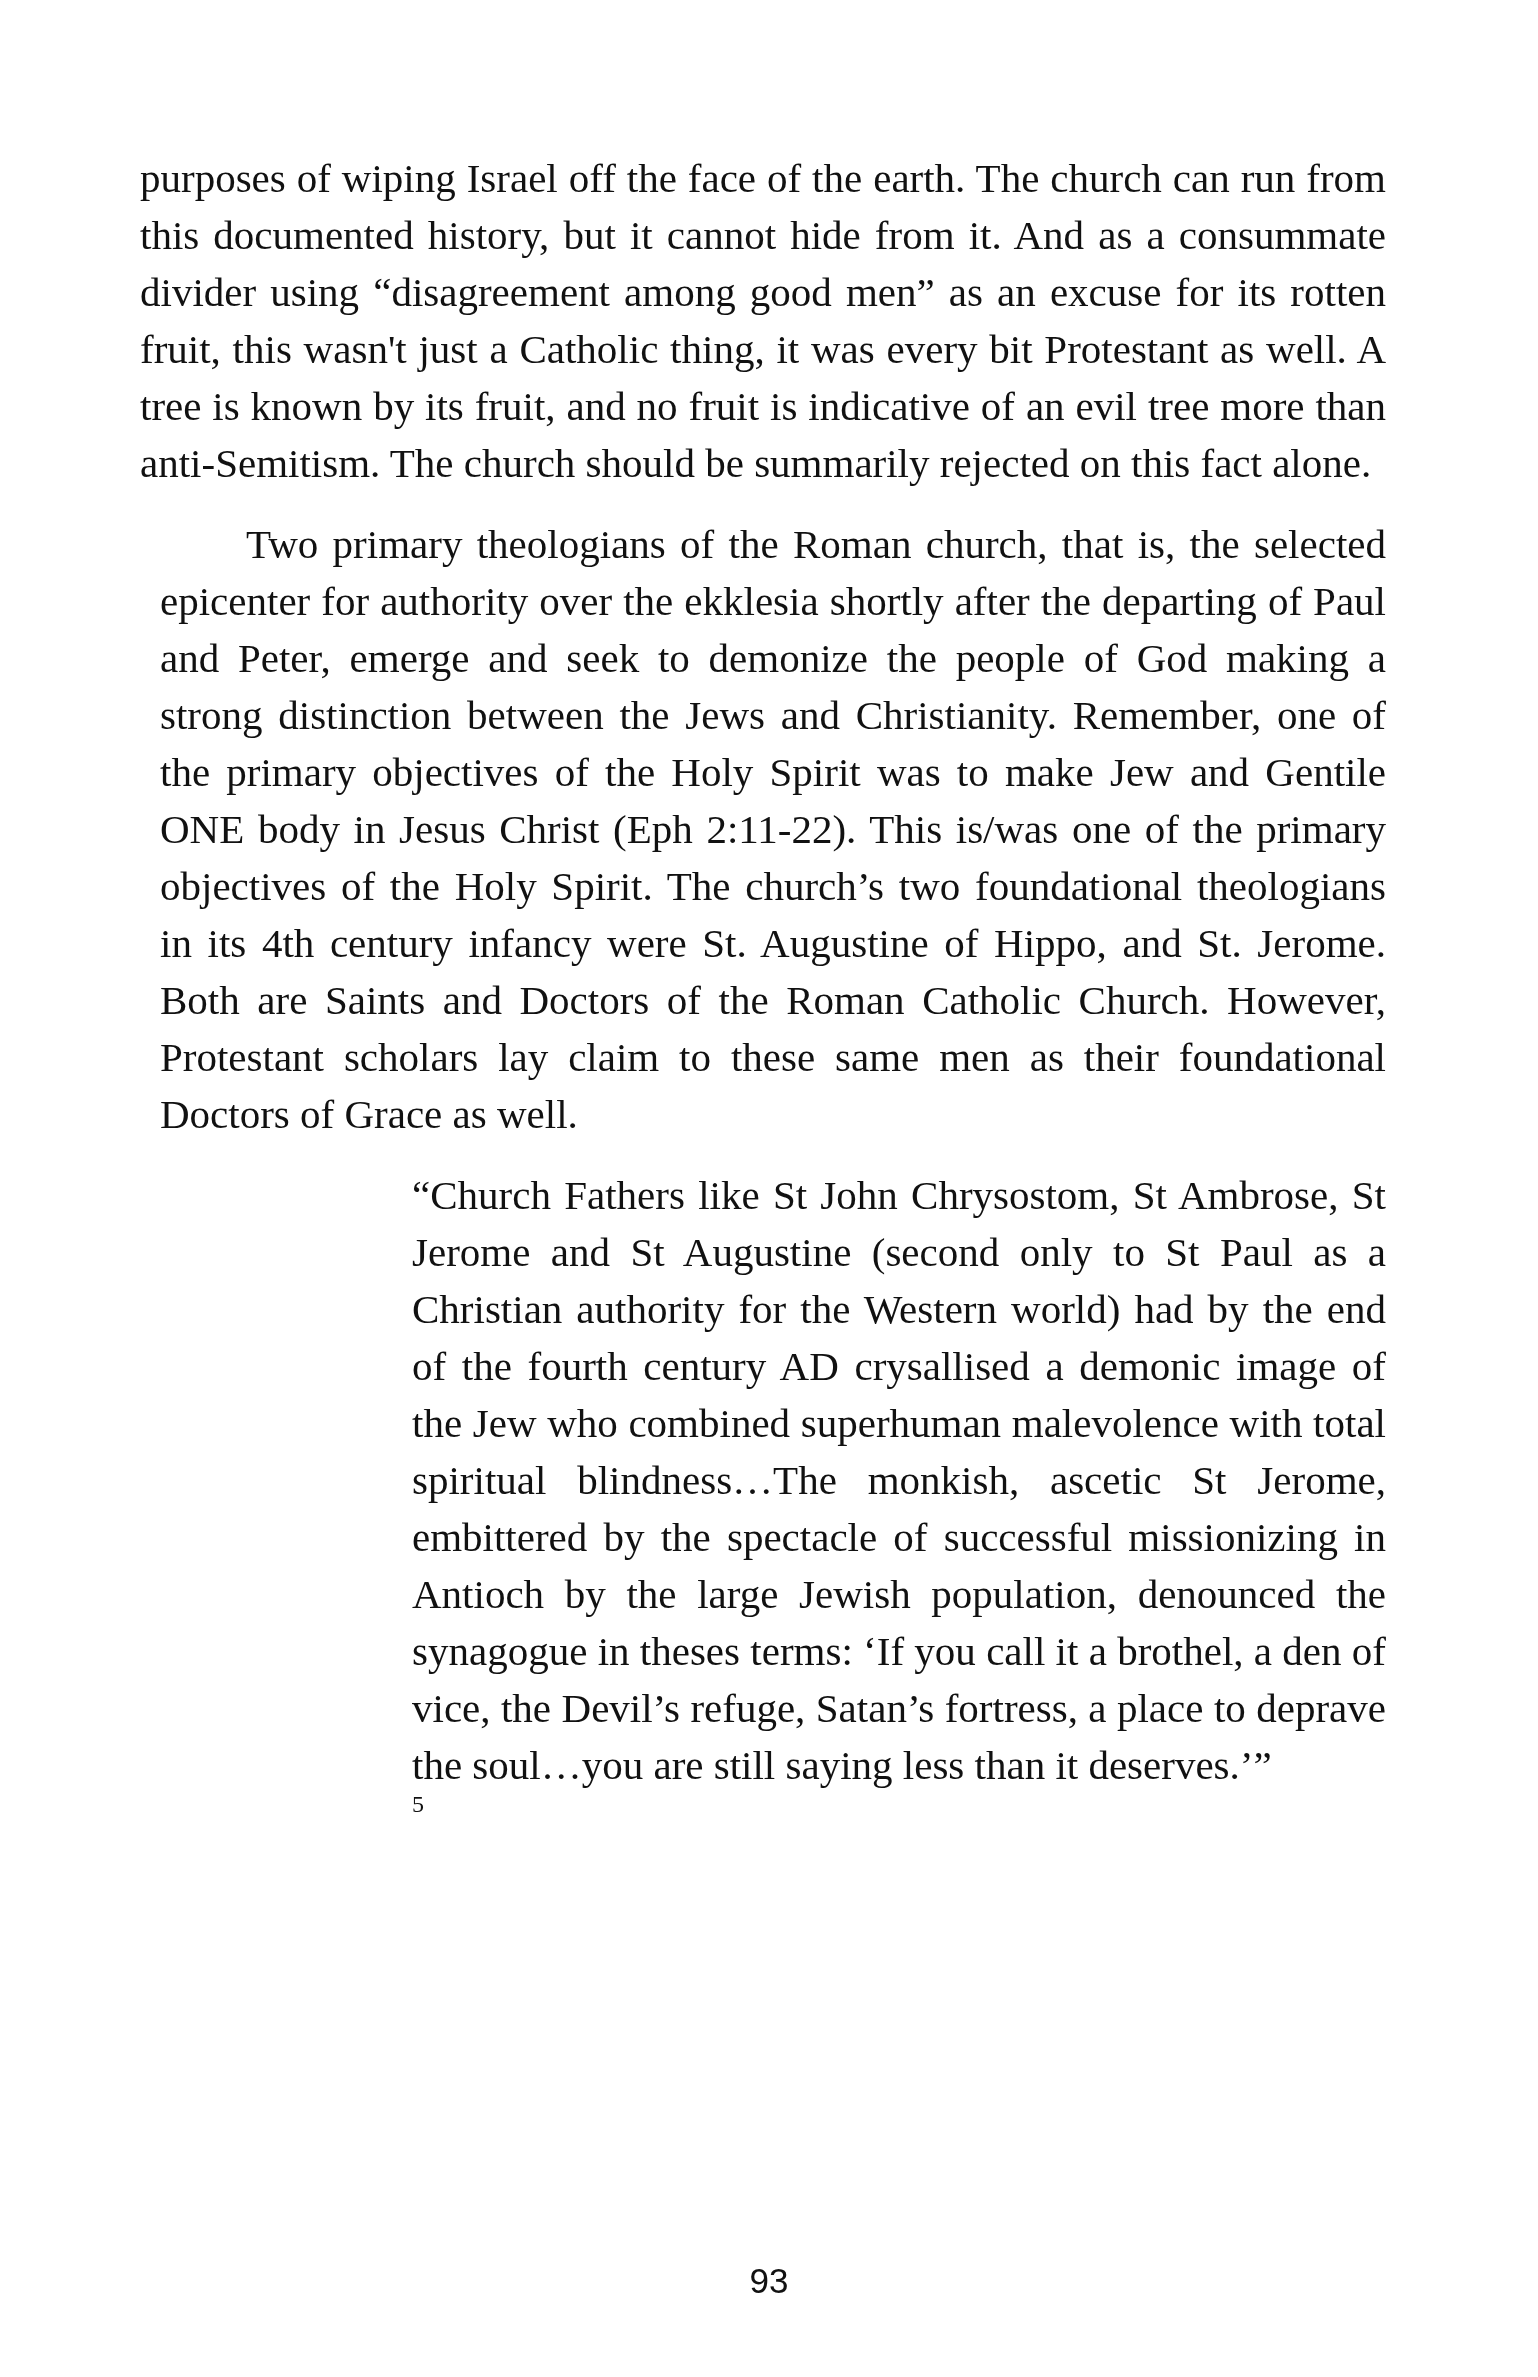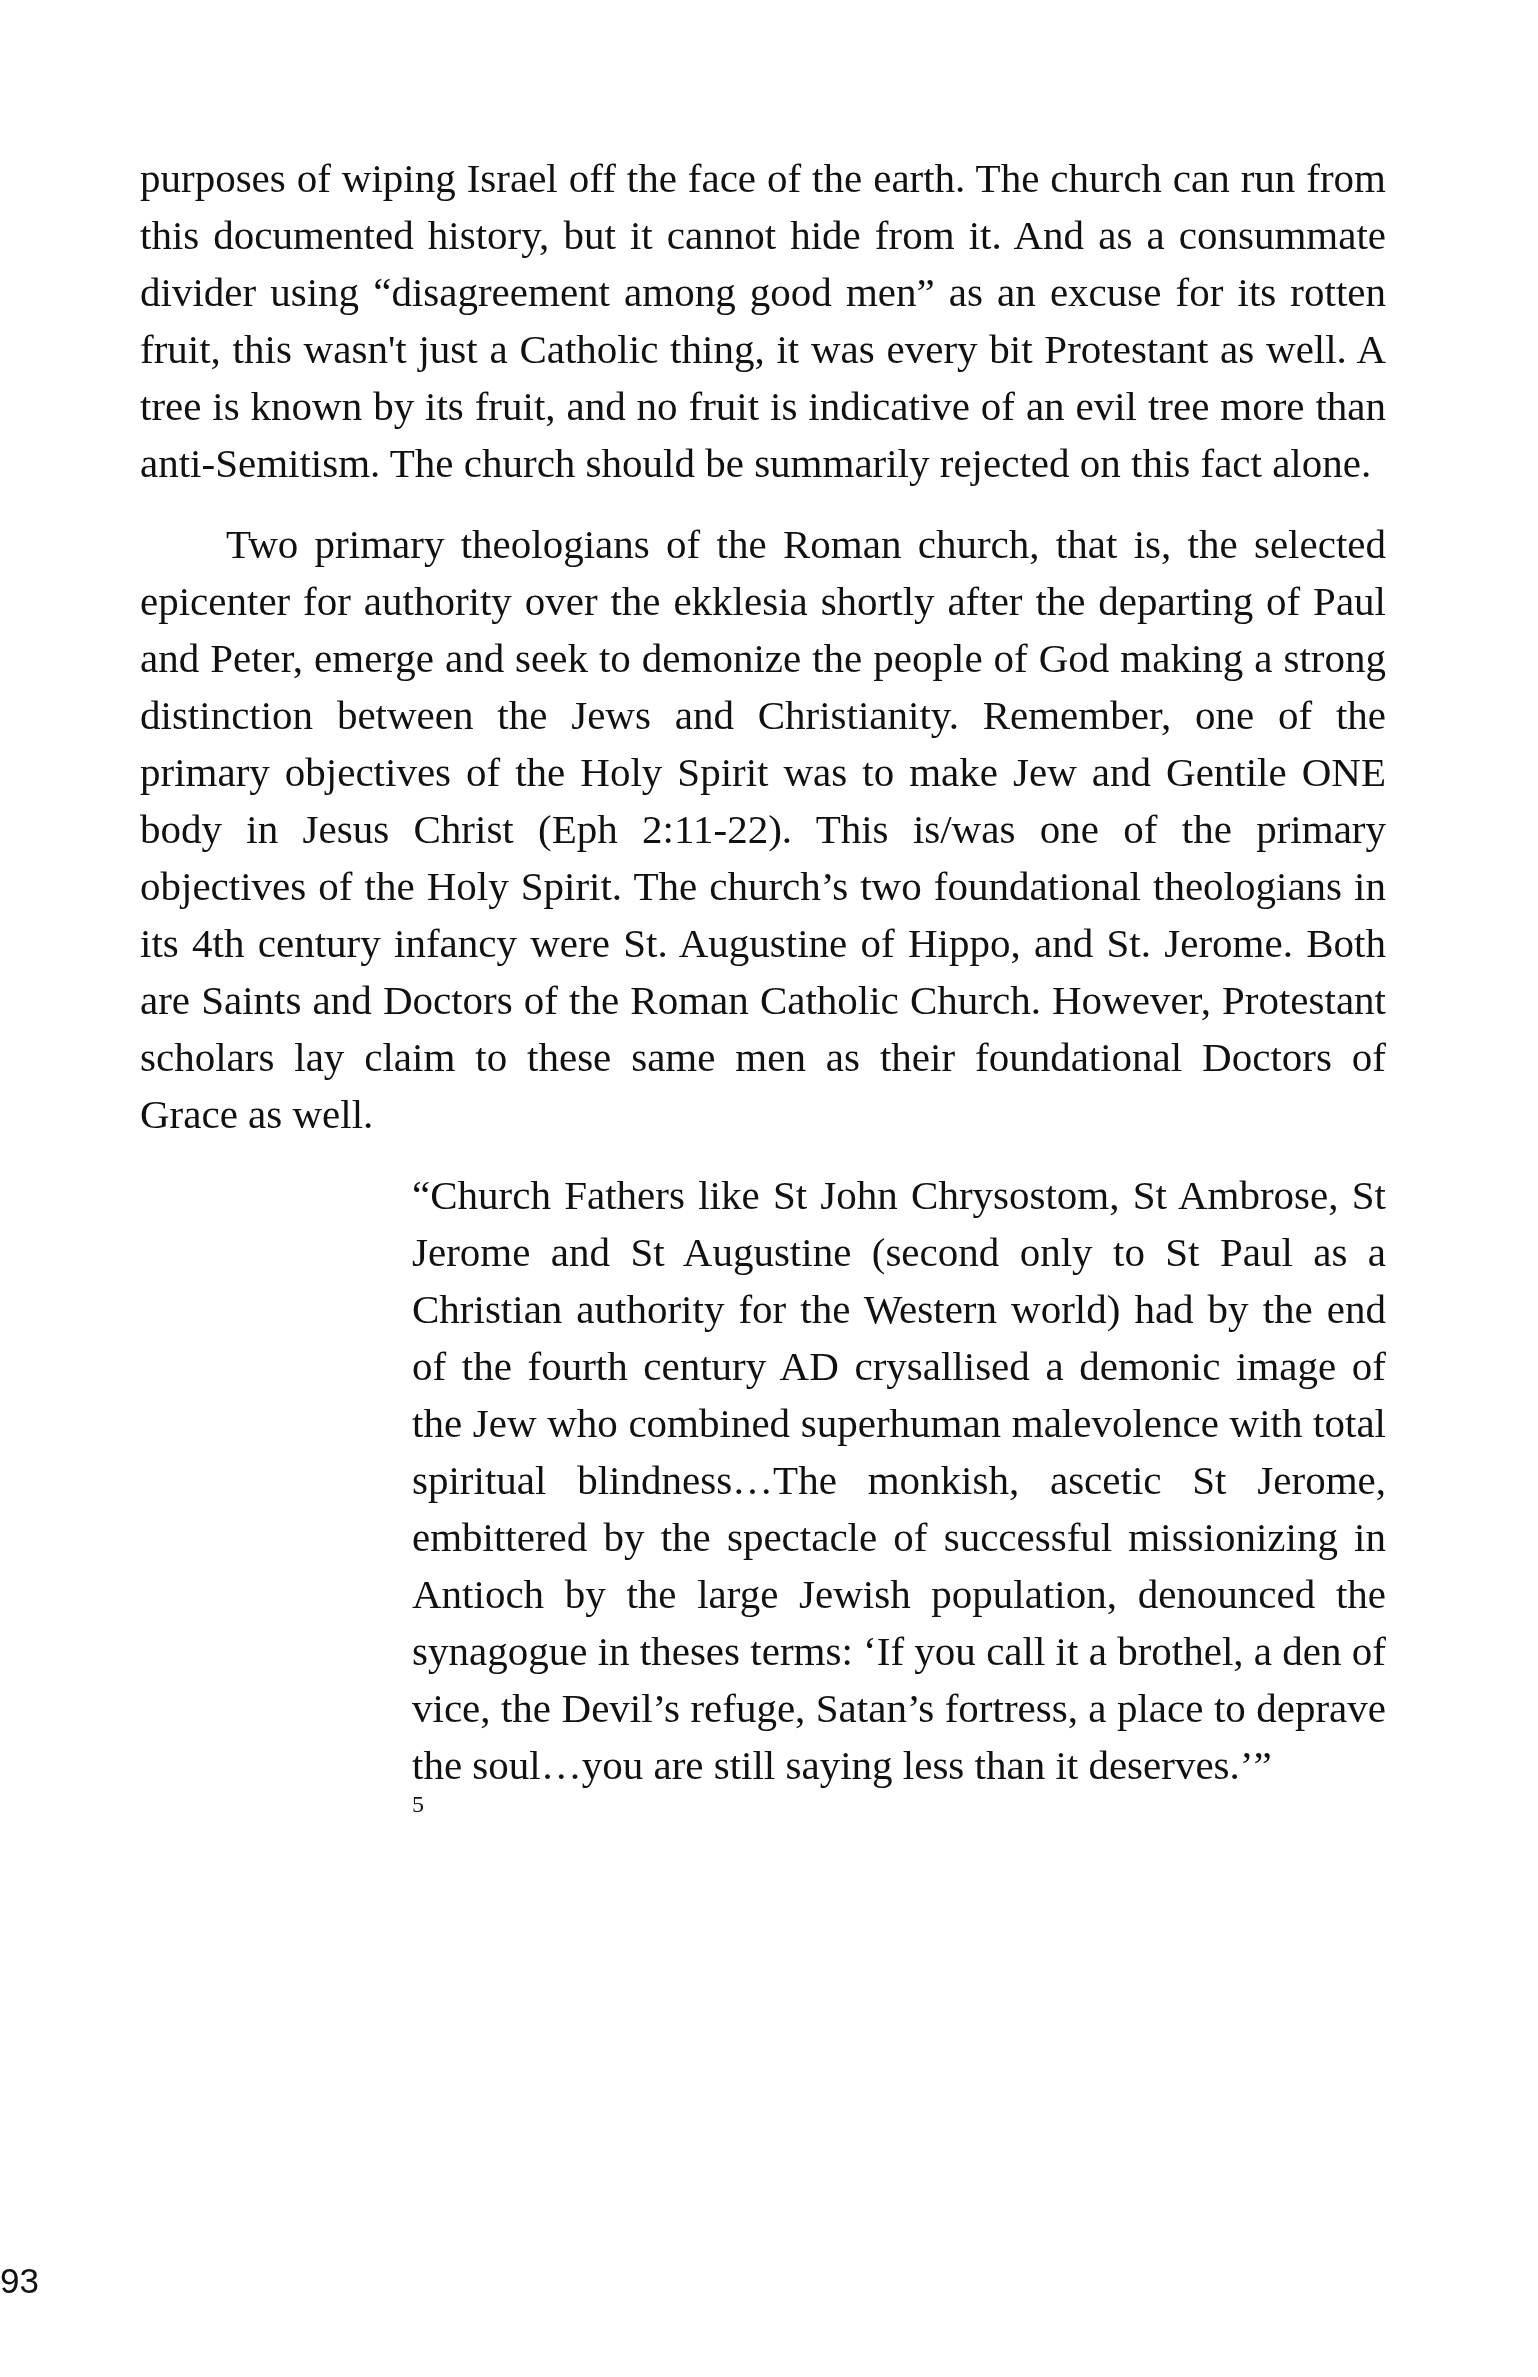--- a/index.html
+++ b/index.html
@@ -1,23 +1,23 @@
 <!DOCTYPE html>
 <html style="font-size:15px"><head>
 <meta charset="utf-8">
 <style>
   html, body { margin: 0; padding: 0; background: #ffffff; }
   body { width: 1538px; height: 2377px; position: relative; overflow: hidden; }
   .page { position: absolute; left: 140px; top: 150px; width: 1246px; color: #111; font-family: "Liberation Serif", serif; font-size: 41px; line-height: 57px; }
   .para { margin: 0; text-align: justify; }
-  .para + .para { margin-top: 24px; }
+  .para + .para { margin-top: 24px; margin-left: 20px; }
   .indent { text-indent: 86px; }
   .quote { margin: 24px 0 0 272px; text-align: justify; }
   .fn { font-size: 24px; line-height: 32px; display: block; margin-top: -5.6px; }
-  .pagenum { position: absolute; left: 0; width: 1538px; top: 2261px; text-align: left; font-family: "Liberation Sans", sans-serif; font-size: 35px; color: #111; }
+  .pagenum { position: absolute; left: 0; width: 1538px; top: 2261px; text-align: center; font-family: "Liberation Sans", sans-serif; font-size: 35px; color: #111; }
 </style>
 </head>
 <body>
 
 <div class="page">
   <p class="para">purposes of wiping Israel off the face of the earth. The church can run from this documented history, but it cannot hide from it. And as a consummate divider using “disagreement among good men” as an excuse for its rotten fruit, this wasn't just a Catholic thing, it was every bit Protestant as well. A tree is known by its fruit, and no fruit is indicative of an evil tree more than anti-Semitism. The church should be summarily rejected on this fact alone.</p>
   <p class="para indent">Two primary theologians of the Roman church, that is, the selected epicenter for authority over the ekklesia shortly after the departing of Paul and Peter, emerge and seek to demonize the people of God making a strong distinction between the Jews and Christianity. Remember, one of the primary objectives of the Holy Spirit was to make Jew and Gentile ONE body in Jesus Christ (Eph 2:11-22). This is/was one of the primary objectives of the Holy Spirit. The church’s two foundational theologians in its 4th century infancy were St. Augustine of Hippo, and St. Jerome. Both are Saints and Doctors of the Roman Catholic Church. However, Protestant scholars lay claim to these same men as their foundational Doctors of Grace as well.</p>
   <div class="quote">
     <span>“Church Fathers like St John Chrysostom, St Ambrose, St Jerome and St Augustine (second only to St Paul as a Christian authority for the Western world) had by the end of the fourth century AD crysallised a demonic image of the Jew who combined superhuman malevolence with total spiritual blindness…The monkish, ascetic St Jerome, embittered by the spectacle of successful missionizing in Antioch by the large Jewish population, denounced the synagogue in theses terms: ‘If you call it a brothel, a den of vice, the Devil’s refuge, Satan’s fortress, a place to deprave the soul…you are still saying less than it deserves.’”</span>
     <span class="fn">5</span>

